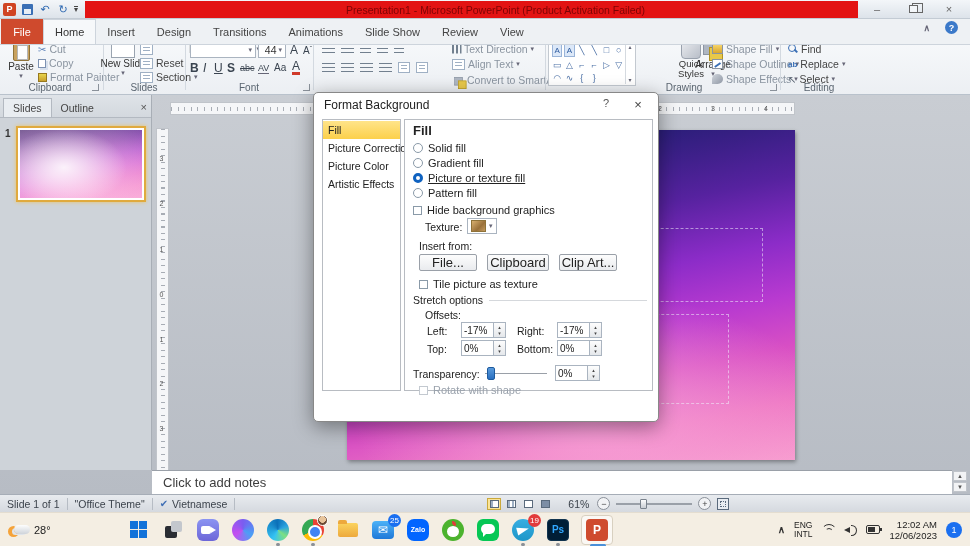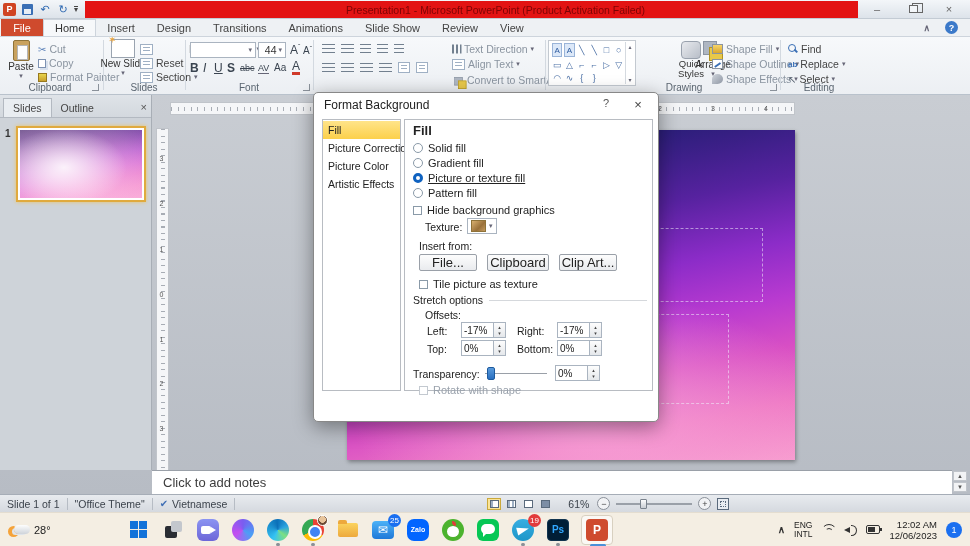--- a/index.html
+++ b/index.html
@@ -15,21 +15,21 @@
   .save-ic { width:11px; height:11px; background:#3a6fb5; border-radius:1px; position:relative; }
   .save-ic::after { content:""; position:absolute; left:2px; top:5px; width:7px; height:5px; background:#e8eef5; }
   .qat-drop { font-size:8px; color:#444; border-top:1px solid #444; line-height:6px; }
   .title-red { left:85px; top:1px; width:773px; height:17px; background:#e31313; color:#7c0404; font-size:10.5px; display:flex; align-items:center; justify-content:center; z-index:7;padding-left:48px; }
   .win-btns { right:2px; top:2px; display:flex; gap:14px; z-index:8; align-items:center; padding-right:8px; }
   .win-b { width:22px; height:13px; display:flex; align-items:center; justify-content:center; color:#666; font-size:11px; }
   .win-restore { width:9px; height:8px; border:1px solid #666; position:relative; background:#f3f6f9; }
   .win-restore::before { content:""; position:absolute; left:2px; top:-3px; width:9px; height:8px; border:1px solid #666; z-index:-1; }
 
   
-  .tabrow { left:0; top:19px; width:970px; height:18px; background:#eef1f4; border-bottom:1px solid #cdd4dc; display:flex; align-items:stretch; z-index:6; }
+  .tabrow { left:0; top:19px; width:970px; height:26px; background:#eef1f4; border-bottom:1px solid #cdd4dc; display:flex; align-items:stretch; z-index:6; }
   .tab { padding:0 11px; display:flex; align-items:center; color:#444; font-size:11px; }
   .tab.file { background:#cf4a2d; color:#fff; width:42px; justify-content:center; margin-left:1px; }
   .tab.active { background:#f6f8fa; border:1px solid #cdd4dc; border-bottom:none; color:#333; }
   .rib-caret { position:absolute; right:40px; top:4px; font-size:9px; color:#667; font-weight:bold; }
   .help-ic { position:absolute; right:12px; top:2px; width:13px; height:13px; border-radius:50%; background:#3b79c9; color:#fff; font-size:9px; font-weight:bold; display:flex; align-items:center; justify-content:center; }
 
   
   .ribbon { left:0; top:37px; width:970px; height:58px; background:linear-gradient(#f7f9fb,#eceff3); border-bottom:1px solid #b9c2cc; z-index:5; }
   .gdiv { position:absolute; top:3px; width:1px; height:50px; background:#d3d9e0; }
   .glabel { position:absolute; top:45px; font-size:10px; color:#5a6570; text-align:center; }

